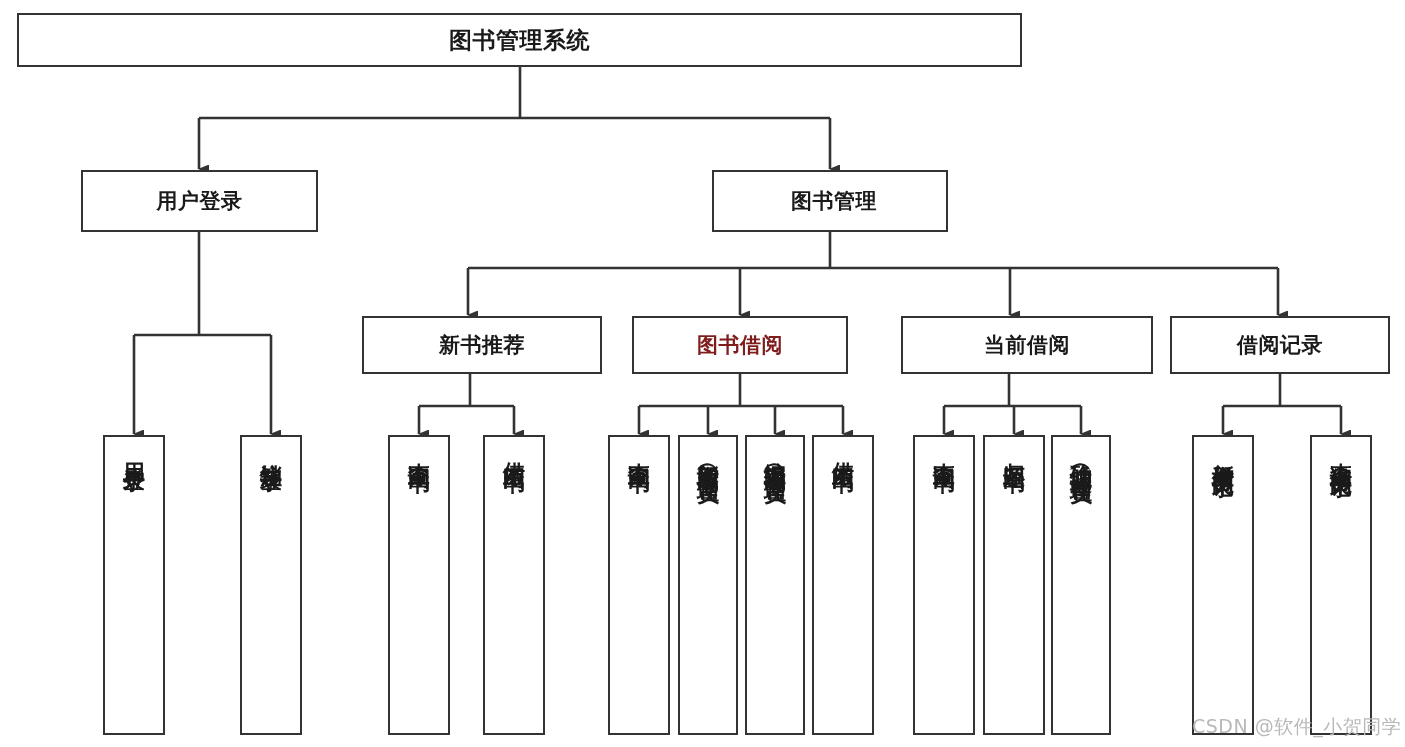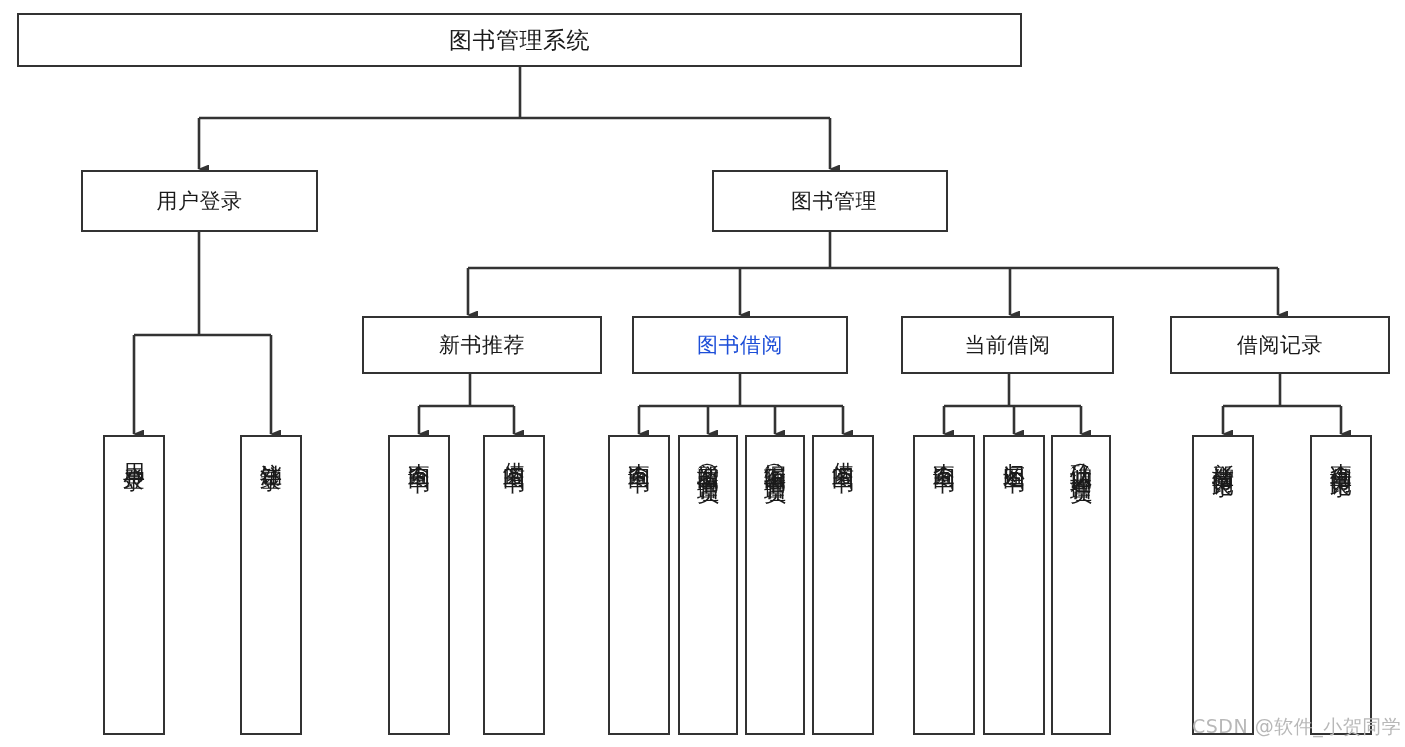--- a/index.html
+++ b/index.html
@@ -32,20 +32,21 @@
     justify-content: center;
     overflow: hidden;
   }
   .node-label {
     color: #1a1a1a;
     font-size: 21px;
     line-height: 1.05;
     letter-spacing: 0.5px;
     white-space: nowrap;
     text-align: left;
+    font-weight: bold;
   }
   .node-box.vertical {
     align-items: flex-start;
     padding-top: 8px;
   }
   .node-box.vertical .node-label {
     writing-mode: vertical-rl;
     text-orientation: upright;
     -webkit-writing-mode: vertical-rl;
     letter-spacing: 3px;
@@ -130,23 +131,23 @@
       <div class="node-box" style="left: 81px; top: 170px; width: 237px; height: 62px; border-color: rgb(51, 51, 51);">
         <span class="node-label" style="color: rgb(26, 26, 26);">用户登录</span>
       </div>
       <div class="node-box" style="left: 712px; top: 170px; width: 236px; height: 62px; border-color: rgb(51, 51, 51); padding-left: 8px;">
         <span class="node-label" style="color: rgb(26, 26, 26);">图书管理</span>
       </div>
       <div class="node-box" style="left: 362px; top: 316px; width: 240px; height: 58px; border-color: rgb(51, 51, 51);">
         <span class="node-label" style="color: rgb(26, 26, 26);">新书推荐</span>
       </div>
       <div class="node-box" style="left: 632px; top: 316px; width: 216px; height: 58px; border-color: rgb(51, 51, 51);">
-        <span class="node-label" style="color: #1d4ed8;">图书借阅</span>
+        <span class="node-label" style="color: #7f1d1d;">图书借阅</span>
       </div>
-      <div class="node-box" style="left: 901px; top: 316px; width: 213px; height: 58px; border-color: rgb(51, 51, 51);">
+      <div class="node-box" style="left: 901px; top: 316px; width: 252px; height: 58px; border-color: rgb(51, 51, 51);">
         <span class="node-label" style="color: rgb(26, 26, 26);">当前借阅</span>
       </div>
       <div class="node-box" style="left: 1170px; top: 316px; width: 220px; height: 58px; border-color: rgb(51, 51, 51);">
         <span class="node-label" style="color: rgb(26, 26, 26);">借阅记录</span>
       </div>
       <div class="node-box vertical" style="left: 103px; top: 435px; width: 62px; height: 300px; border-color: rgb(51, 51, 51);">
         <span class="node-label" style="color: rgb(26, 26, 26);">用户登录</span>
       </div>
       <div class="node-box vertical" style="left: 240px; top: 435px; width: 62px; height: 300px; border-color: rgb(51, 51, 51);">
         <span class="node-label" style="color: rgb(26, 26, 26);">注销登录</span>

